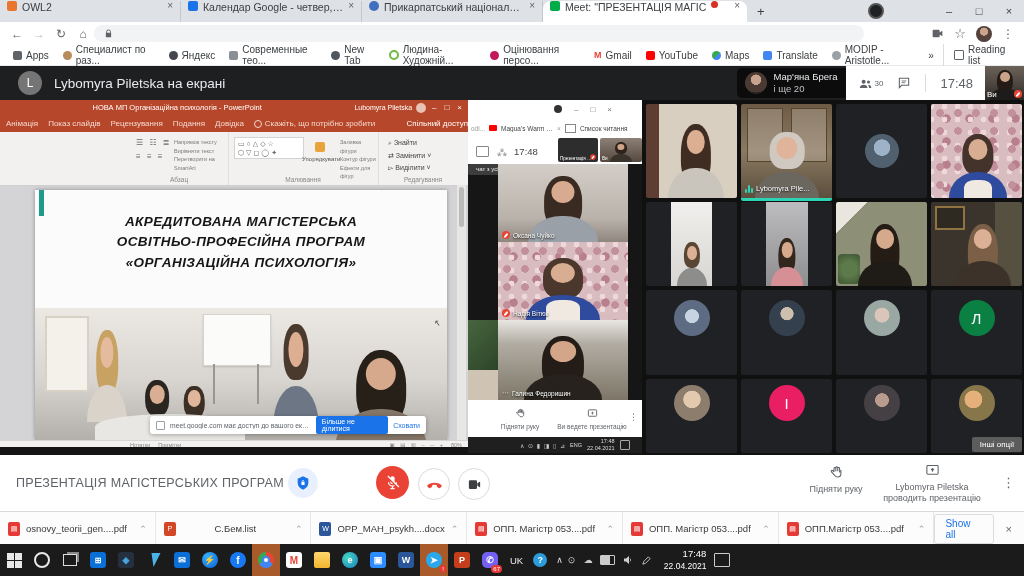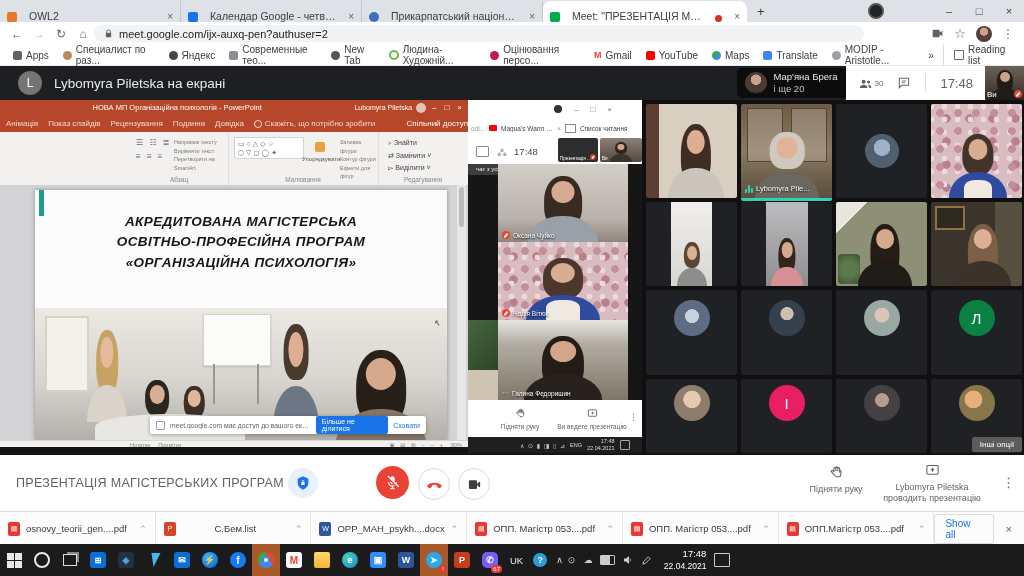--- a/index.html
+++ b/index.html
@@ -3,21 +3,21 @@
 <meta charset="utf-8">
 <style>
   html,body{margin:0;padding:0;background:#000;font-family:"Liberation Sans",sans-serif;}
   #screen{position:relative;width:1024px;height:576px;overflow:hidden;background:#141414;}
   .a{position:absolute;}
   .f{display:flex;align-items:center;}
   .ell{white-space:nowrap;overflow:hidden;text-overflow:ellipsis;}
 
   
   .tabstrip{left:0;top:0;width:1024px;height:22px;background:#dee1e6;display:flex;align-items:flex-end;}
-  .tab{width:166px;height:21px;display:flex;align-items:flex-end;gap:12px;padding:0 7px;font-size:10.5px;color:#3c4043;border-right:1px solid #c4c7cb;}
+  .tab{width:166px;height:21px;display:flex;align-items:flex-start;gap:5px;padding:0 7px;font-size:10.5px;color:#3c4043;border-right:1px solid #c4c7cb;}
   .tab.active{background:#fff;border-radius:8px 8px 0 0;border-right:none;}
   .fav{width:10px;height:10px;border-radius:2px;flex:0 0 auto;}
   .tabx{margin-left:auto;color:#5f6368;font-size:10px;line-height:1;}
   .winbtn{color:#3c4043;font-size:11px;width:30px;text-align:center;}
 
   
   .addr{left:0;top:22px;width:1024px;height:23px;background:#fff;display:flex;align-items:center;border-bottom:1px solid #e8eaed;}
   .navg{color:#5f6368;font-size:12px;width:22px;text-align:center;}
   .urlpill{height:17px;background:#f1f3f4;border-radius:9px;flex:1;max-width:750px;display:flex;align-items:center;padding:0 10px;gap:6px;}
   .url{font-size:11px;color:#202124;}
@@ -140,21 +140,20 @@
 
   <div class="a addr">
     <span class="navg" style="margin-left:6px">←</span>
     <span class="navg" style="color:#bdc1c6">→</span>
     <span class="navg">↻</span>
     <span class="navg">⌂</span>
     <div class="urlpill">
       <svg width="9" height="9" viewBox="0 0 24 24">
           <path fill="#5f6368" d="M6 10V7a6 6 0 0112 0v3h1v12H5V10h1zm2 0h8V7a4 4 0 00-8 0v3z"></path>
         </svg>
-      <span class="url">meet.google.com/ijx-auxq-pen?authuser=2</span>
     </div>
     <div class="f" style="margin-left:auto;gap:10px;padding-right:10px">
       <svg width="13" height="13" viewBox="0 0 24 24">
           <path fill="#5f6368" d="M3 7a2 2 0 012-2h9a2 2 0 012 2v10a2 2 0 01-2 2H5a2 2 0 01-2-2zM16 10l5-3v10l-5-3z"></path>
         </svg>
       <span style="color:#5f6368;font-size:13px">☆</span>
       <span style="width:16px;height:16px;border-radius:50%;background:radial-gradient(circle at 50% 35%,#c9a38d 30%,#54423a 32% 75%,#2a2a2a 77%)"></span>
       <span style="color:#5f6368;font-size:12px">⋮</span>
     </div>
   </div>

